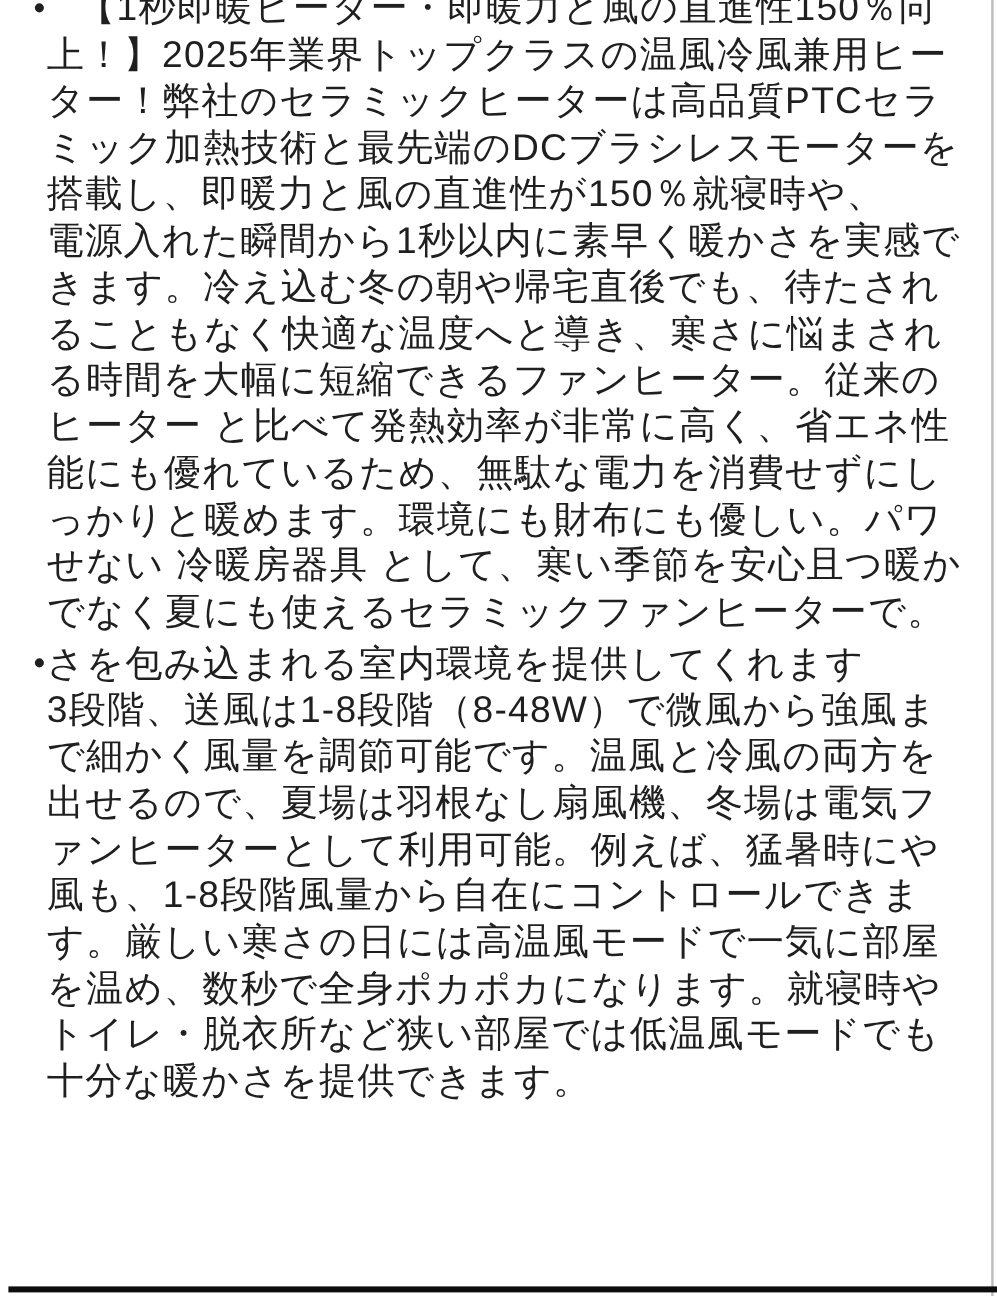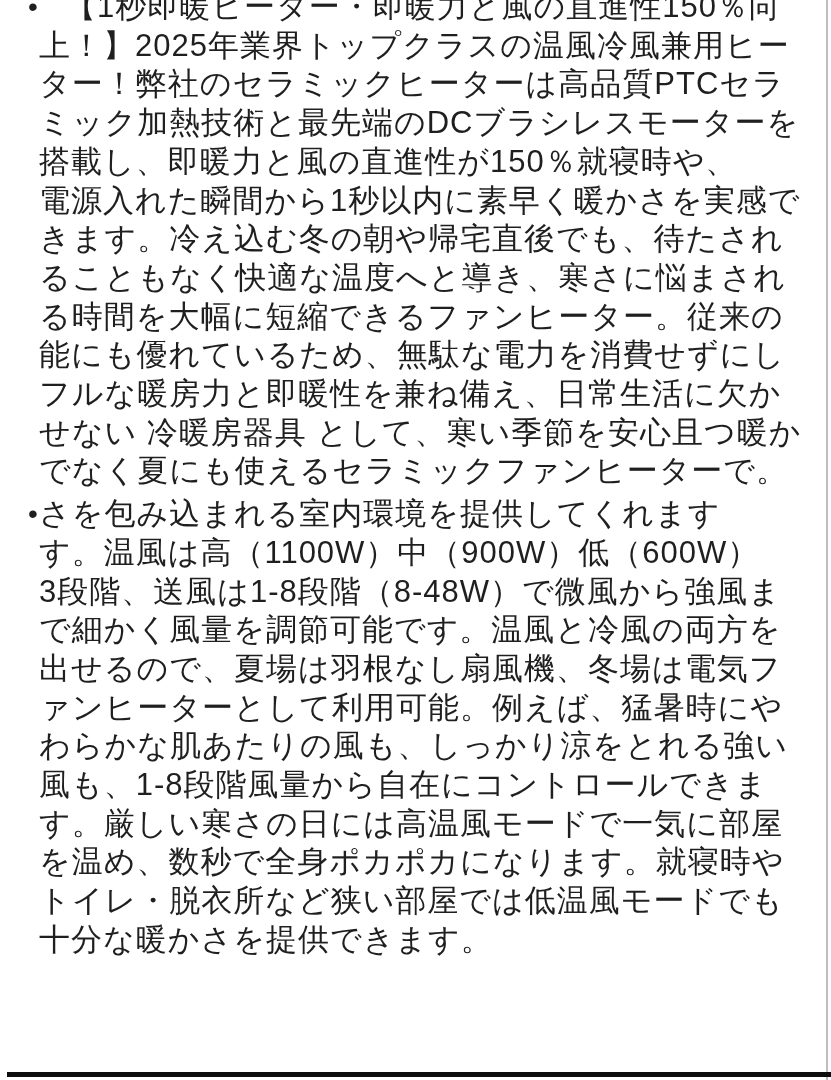--- a/index.html
+++ b/index.html
@@ -56,37 +56,36 @@
     <div class="bullet-lines">
           <div class="text-line first">【1秒即暖ヒーター・即暖力と風の直進性150％向</div>
           <div class="text-line">上！】2025年業界トップクラスの温風冷風兼用ヒー</div>
           <div class="text-line">ター！弊社のセラミックヒーターは高品質PTCセラ</div>
           <div class="text-line">ミック加熱技術と最先端のDCブラシレスモーターを</div>
           <div class="text-line">搭載し、即暖力と風の直進性が150％就寝時や、</div>
           <div class="text-line">電源入れた瞬間から1秒以内に素早く暖かさを実感で</div>
           <div class="text-line">きます。冷え込む冬の朝や帰宅直後でも、待たされ</div>
           <div class="text-line">ることもなく快適な温度へと導き、寒さに悩まされ</div>
           <div class="text-line">る時間を大幅に短縮できるファンヒーター。従来の</div>
+          <div class="text-line">ヒーター と比べて発熱効率が非常に高く、省エネ性</div>
           <div class="text-line">能にも優れているため、無駄な電力を消費せずにし</div>
-          <div class="text-line">フルな暖房力と即暖性を兼ね備え、日常生活に欠か</div>
+          <div class="text-line">っかりと暖めます。環境にも財布にも優しい。パワ</div>
           <div class="text-line">せない 冷暖房器具 として、寒い季節を安心且つ暖か</div>
           <div class="text-line">でなく夏にも使えるセラミックファンヒーターで。</div>
         </div>
   </div>
 
   <div class="bullet-item">
     <span class="bullet-marker">•</span>
     <div class="bullet-lines">
           <div class="text-line">さを包み込まれる室内環境を提供してくれます</div>
-          <div class="text-line">す。温風は高（1100W）中（900W）低（600W）</div>
           <div class="text-line">3段階、送風は1-8段階（8-48W）で微風から強風ま</div>
           <div class="text-line">で細かく風量を調節可能です。温風と冷風の両方を</div>
           <div class="text-line">出せるので、夏場は羽根なし扇風機、冬場は電気フ</div>
           <div class="text-line">ァンヒーターとして利用可能。例えば、猛暑時にや</div>
-          <div class="text-line">わらかな肌あたりの風も、しっかり涼をとれる強い</div>
           <div class="text-line">風も、1-8段階風量から自在にコントロールできま</div>
           <div class="text-line">す。厳しい寒さの日には高温風モードで一気に部屋</div>
           <div class="text-line">を温め、数秒で全身ポカポカになります。就寝時や</div>
           <div class="text-line">トイレ・脱衣所など狭い部屋では低温風モードでも</div>
           <div class="text-line">十分な暖かさを提供できます。</div>
         </div>
   </div>
 </div>
   <div class="right-edge-line"></div>
   <div class="bottom-bar"></div>

